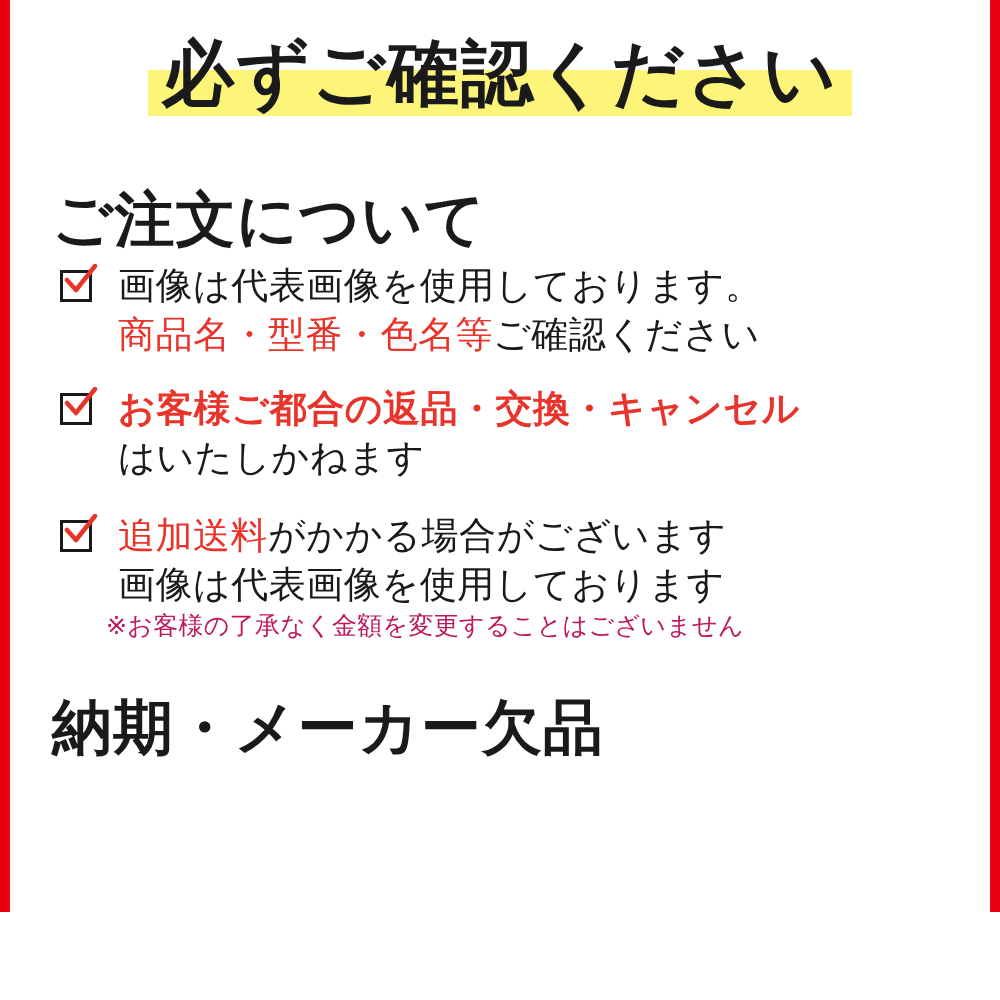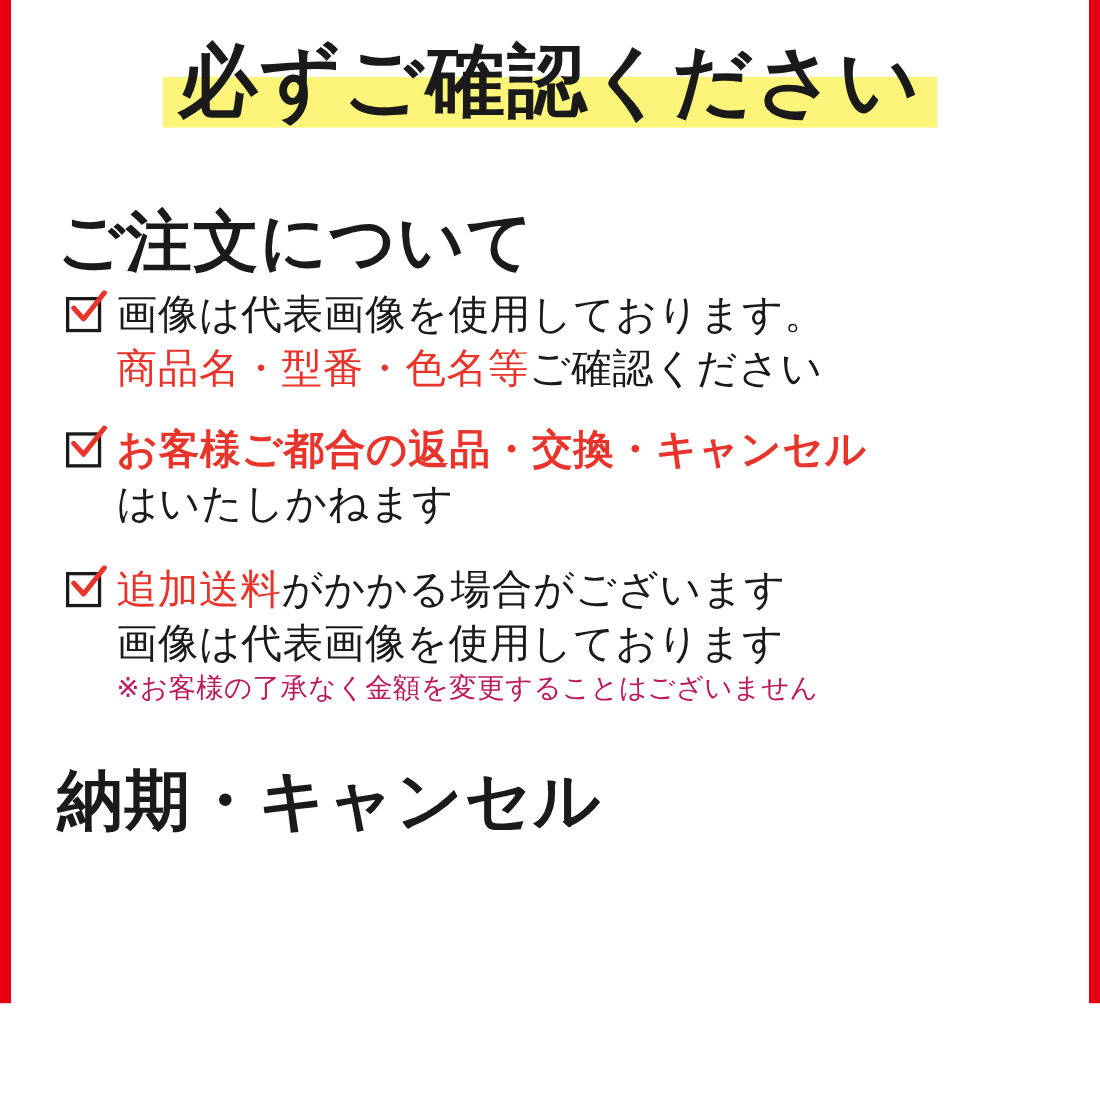--- a/index.html
+++ b/index.html
@@ -104,20 +104,21 @@
   }
   .lines {
     display: block;
   }
   .line {
     font-size: 37px;
     line-height: 1.32;
     color: #1a1a1a;
     white-space: nowrap;
     letter-spacing: 0.5px;
+    margin-left: 12px;
   }
   .line.red {
     color: #e8342a;
     font-weight: bold;
   }
   .line .red {
     color: #e8342a;
     font-weight: normal;
   }
   .note {
@@ -176,18 +177,18 @@
           <path d="M3 16 L12 26 L31 2" fill="none" stroke="#e8342a" stroke-width="4.5" stroke-linecap="round" stroke-linejoin="round"></path>
         </svg>
       </span>
       <span class="lines">
         <span class="line"><span class="red">追加送料</span><span>がかかる場合がございます</span></span>
         <span class="line">画像は代表画像を使用しております</span>
         <span class="note">※お客様の了承なく金額を変更することはございません</span>
       </span>
     </div>
 
-    <div class="sec-head" style="left:42px; top:688px;">納期・キャンセル</div>
+    <div class="sec-head" style="left:42px; top:688px;">納期・メーカー欠品</div>
 
 
 
   </div>
 </div>
 
 </body></html>

